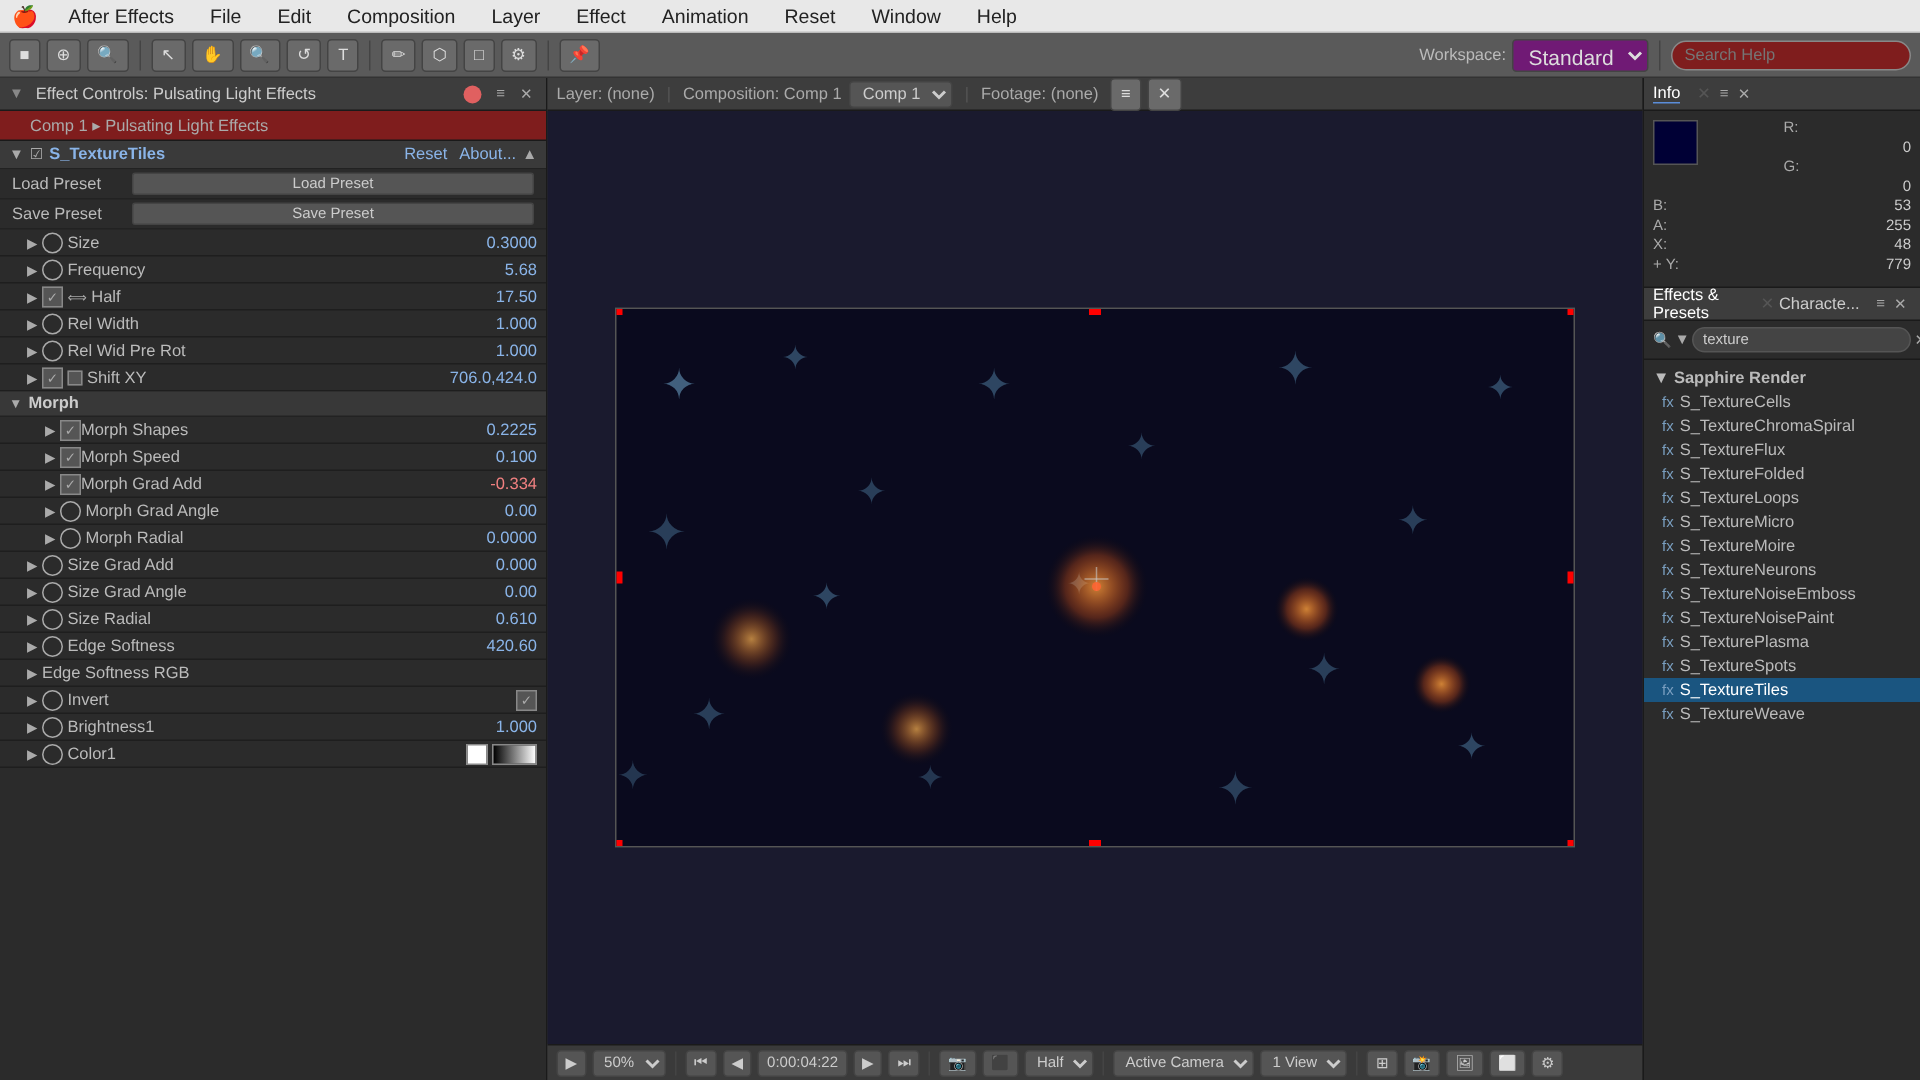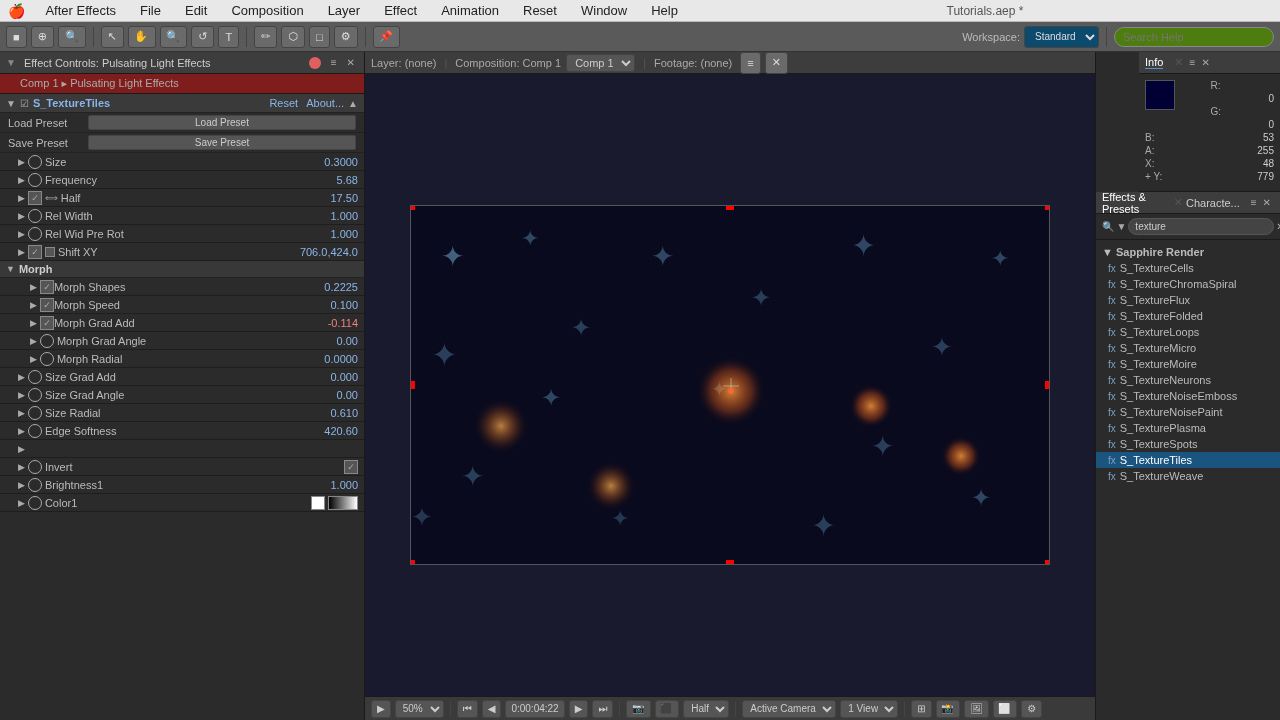--- a/index.html
+++ b/index.html
@@ -8,22 +8,22 @@
     
     #menubar { background: #e8e8e8; height: 22px; display: flex; align-items: center; padding: 0 8px; gap: 16px; border-bottom: 1px solid #bbb; }
     #menubar .apple { font-size: 14px; color: #333; }
     #menubar .menu-item { font-size: 13px; color: #222; cursor: pointer; padding: 0 4px; }
 
     
     #toolbar { background: #5a5a5a; height: 30px; display: flex; align-items: center; padding: 0 6px; gap: 4px; border-bottom: 1px solid #333; }
     .toolbar-btn { background: #6a6a6a; border: 1px solid #444; border-radius: 3px; color: #ddd; font-size: 11px; cursor: pointer; padding: 2px 6px; height: 22px; display: flex; align-items: center; }
     .toolbar-separator { width: 1px; height: 20px; background: #444; margin: 0 3px; }
     .toolbar-space { flex: 1; }
-    .workspace-select { background: #0c4a6e; border: 1px solid #444; border-radius: 3px; color: #ddd; font-size: 10px; padding: 2px 6px; height: 22px; }
-    .search-box { background: #4d7c0f; border: 1px solid #888; border-radius: 10px; color: #ddd; font-size: 11px; padding: 2px 8px; height: 20px; width: 160px; }
+    .workspace-select { background: #701a75; border: 1px solid #444; border-radius: 3px; color: #ddd; font-size: 14px; padding: 2px 6px; height: 22px; }
+    .search-box { background: #7f1d1d; border: 1px solid #888; border-radius: 10px; color: #ddd; font-size: 11px; padding: 2px 8px; height: 20px; width: 160px; }
 
     
     #main { display: flex; height: calc(720px - 22px - 30px); }
 
     
     #effect-controls { width: 365px; background: #2b2b2b; border-right: 1px solid #1a1a1a; display: flex; flex-direction: column; }
     #ec-header { background: #3d3d3d; padding: 3px 6px; display: flex; align-items: center; gap: 4px; border-bottom: 1px solid #1a1a1a; height: 22px; }
     #ec-header .panel-title { color: #ccc; font-size: 11px; flex: 1; }
     .panel-btn { background: none; border: none; color: #aaa; cursor: pointer; font-size: 10px; padding: 1px 3px; }
     #ec-breadcrumb { padding: 3px 20px; background: #7f1d1d; border-bottom: 1px solid #1a1a1a; color: #aaa; font-size: 11px; }
@@ -71,21 +71,21 @@
     .handle.tm { top: -4px; left: 50%; margin-left: -4px; }
     .handle.bm { bottom: -4px; left: 50%; margin-left: -4px; }
 
     #viewer-controls { background: #3a3a3a; padding: 3px 6px; display: flex; align-items: center; gap: 4px; border-top: 1px solid #1a1a1a; height: 24px; }
     .vc-btn { background: #555; border: 1px solid #444; border-radius: 3px; color: #ccc; font-size: 10px; padding: 1px 5px; cursor: pointer; height: 18px; display: flex; align-items: center; }
     .vc-select { background: #555; border: 1px solid #444; border-radius: 3px; color: #ccc; font-size: 10px; padding: 1px 3px; height: 18px; }
     .vc-separator { width: 1px; height: 16px; background: #444; margin: 0 2px; }
 
     
     #right-panel { width: 185px; background: #2b2b2b; border-left: 1px solid #1a1a1a; display: flex; flex-direction: column; }
-    #info-panel { height: 140px; border-bottom: 1px solid #1a1a1a; margin-left: 43px; }
+    #info-panel { height: 140px; border-bottom: 1px solid #1a1a1a; }
     #info-header { background: #3d3d3d; padding: 3px 6px; display: flex; align-items: center; border-bottom: 1px solid #1a1a1a; height: 22px; }
     .info-tab { color: #ccc; font-size: 11px; margin-right: 8px; cursor: pointer; }
     .info-tab.active { color: white; border-bottom: 1px solid #5b8dd9; }
     #info-content { padding: 6px; display: grid; grid-template-columns: 1fr 1fr; gap: 2px; }
     .info-color-box { width: 30px; height: 30px; background: #000035; border: 1px solid #555; grid-row: span 4; }
     .info-label { color: #aaa; font-size: 10px; }
     .info-value { color: #ccc; font-size: 10px; text-align: right; }
 
     #effects-presets { flex: 1; overflow: hidden; display: flex; flex-direction: column; }
     #ep-header { background: #3d3d3d; padding: 3px 6px; display: flex; align-items: center; border-bottom: 1px solid #1a1a1a; height: 22px; }
@@ -115,21 +115,20 @@
   <span class="menu-item">After Effects</span>
   <span class="menu-item">File</span>
   <span class="menu-item">Edit</span>
   <span class="menu-item">Composition</span>
   <span class="menu-item">Layer</span>
   <span class="menu-item">Effect</span>
   <span class="menu-item">Animation</span>
   <span class="menu-item">Reset</span>
   <span class="menu-item">Window</span>
   <span class="menu-item">Help</span>
-  <span style="flex:1; text-align:center; font-size:12px; color:#555;">Tutorials.aep *</span>
 </div>
 
 <div id="toolbar">
   <button class="toolbar-btn">■</button>
   <button class="toolbar-btn">⊕</button>
   <button class="toolbar-btn">🔍</button>
   <div class="toolbar-separator"></div>
   <button class="toolbar-btn">↖</button>
   <button class="toolbar-btn">✋</button>
   <button class="toolbar-btn">🔍</button>
@@ -243,21 +242,21 @@
         <span style="color:#aaa;font-size:9px;margin-right:3px;">▶</span>
         <span class="checkbox-checked">✓</span>
         <span class="param-name">Morph Speed</span>
         <span class="param-value">0.100</span>
       </div>
       <div class="param-row">
         <div class="param-indent2"></div>
         <span style="color:#aaa;font-size:9px;margin-right:3px;">▶</span>
         <span class="checkbox-checked">✓</span>
         <span class="param-name">Morph Grad Add</span>
-        <span class="param-value-neg">-0.114</span>
+        <span class="param-value-neg">-0.334</span>
       </div>
       <div class="param-row">
         <div class="param-indent2"></div>
         <span style="color:#aaa;font-size:9px;margin-right:3px;">▶</span>
         <span class="param-icon"></span>
         <span class="param-name">Morph Grad Angle</span>
         <span class="param-value">0.00</span>
       </div>
       <div class="param-row">
         <div class="param-indent2"></div>
@@ -290,20 +289,21 @@
       <div class="param-row">
         <div class="param-indent"></div>
         <span style="color:#aaa;font-size:9px;margin-right:3px;">▶</span>
         <span class="param-icon"></span>
         <span class="param-name">Edge Softness</span>
         <span class="param-value">420.60</span>
       </div>
       <div class="param-row">
         <div class="param-indent"></div>
         <span style="color:#aaa;font-size:9px;margin-right:3px;">▶</span>
+        <span class="param-name">Edge Softness RGB</span>
       </div>
       <div class="param-row">
         <div class="param-indent"></div>
         <span style="color:#aaa;font-size:9px;margin-right:3px;">▶</span>
         <span class="param-icon"></span>
         <span class="param-name">Invert</span>
         <span class="checkbox-checked" style="margin-left:auto;">✓</span>
       </div>
       <div class="param-row">
         <div class="param-indent"></div>

